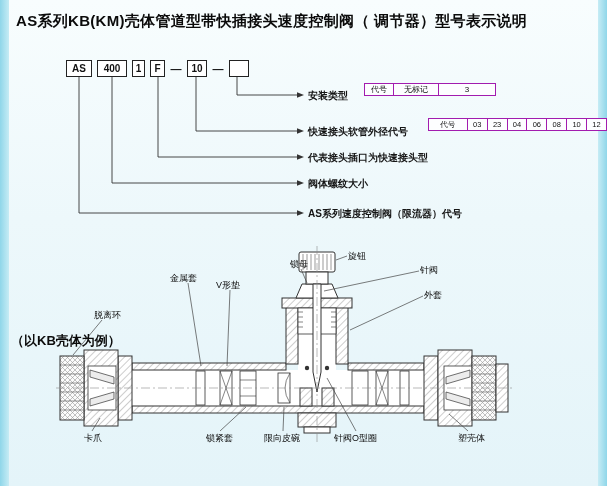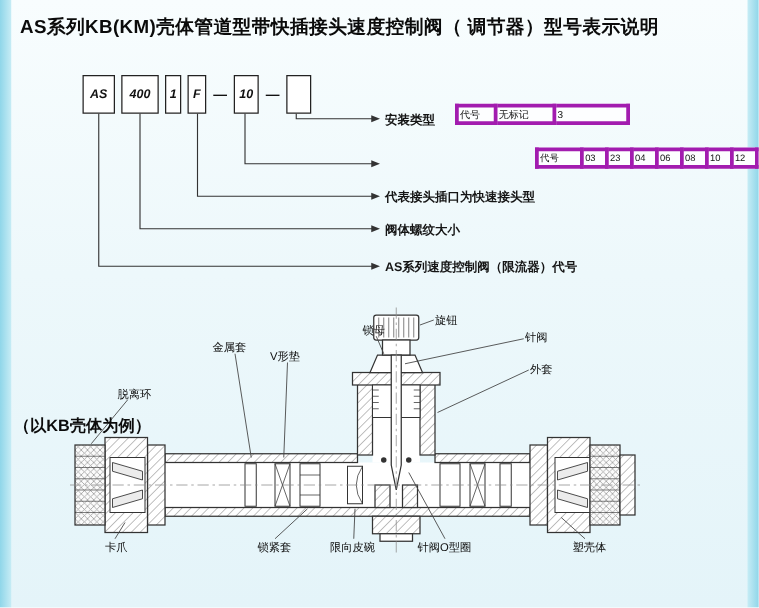--- a/index.html
+++ b/index.html
@@ -17,33 +17,33 @@
   .title{
     position:absolute;left:16px;top:12px;
     font-size:15px;font-weight:bold;color:#0b0b0b;letter-spacing:0.3px;
     white-space:nowrap;
   }
   .code-row{
     position:absolute;left:66px;top:60px;
     display:flex;gap:5px;align-items:center;
   }
   .code-box{
-    box-sizing:border-box;height:31px;border:1px solid #222;background:#fff;
-    font-size:10px;font-weight:bold;display:flex;align-items:center;justify-content:center;font-style:italic;
+    box-sizing:border-box;height:17px;border:1px solid #222;background:#fff;
+    font-size:10px;font-weight:bold;display:flex;align-items:center;justify-content:center;
   }
   .w-as{width:26px}.w-400{width:30px}.w-1{width:13px}.w-f{width:15px}.w-10{width:20px}.w-empty{width:20px}
   .code-sep{width:12px;text-align:center;font-size:11px;font-weight:bold;}
   .callout-label{
     position:absolute;left:308px;font-size:10px;font-weight:bold;color:#151515;white-space:nowrap;
   }
   .mini-table{
     position:absolute;border-collapse:collapse;background:#fdfeff;
   }
   .mini-table td{
-    border:3px solid #a21caf;text-align:left;padding:0 1px;height:11px;
+    border:1px solid #a21caf;text-align:center;padding:0 1px;height:11px;
     font-size:8px;line-height:1;color:#111;white-space:nowrap;
   }
   .hose-table td{font-size:7.5px;}
   .caption{
     position:absolute;left:11px;top:332px;font-size:13px;font-weight:600;color:#0c0c0c;white-space:nowrap;
   }
   .dlabel{
     position:absolute;font-size:9px;color:#0d0d0d;white-space:nowrap;
   }
   svg.overlay{position:absolute;left:0;top:0;}
@@ -202,20 +202,21 @@
     <div class="code-box w-400">400</div>
     <div class="code-box w-1">1</div>
     <div class="code-box w-f">F</div>
     <div class="code-sep">—</div>
     <div class="code-box w-10">10</div>
     <div class="code-sep">—</div>
     <div class="code-box w-empty"></div>
   </div>
 
   <div class="callout-label" style="top:89px">安装类型</div>
+  <div class="callout-label" style="top:125px">快速接头软管外径代号</div>
   <div class="callout-label" style="top:151px">代表接头插口为快速接头型</div>
   <div class="callout-label" style="top:177px">阀体螺纹大小</div>
   <div class="callout-label" style="top:207px">AS系列速度控制阀（限流器）代号</div>
 
   <table class="mini-table" style="left:364px;top:83px">
     <tbody>
         <tr>
       <td style="width:26px">代号</td>
       <td style="width:42px">无标记</td>
       <td style="width:54px">3</td>

